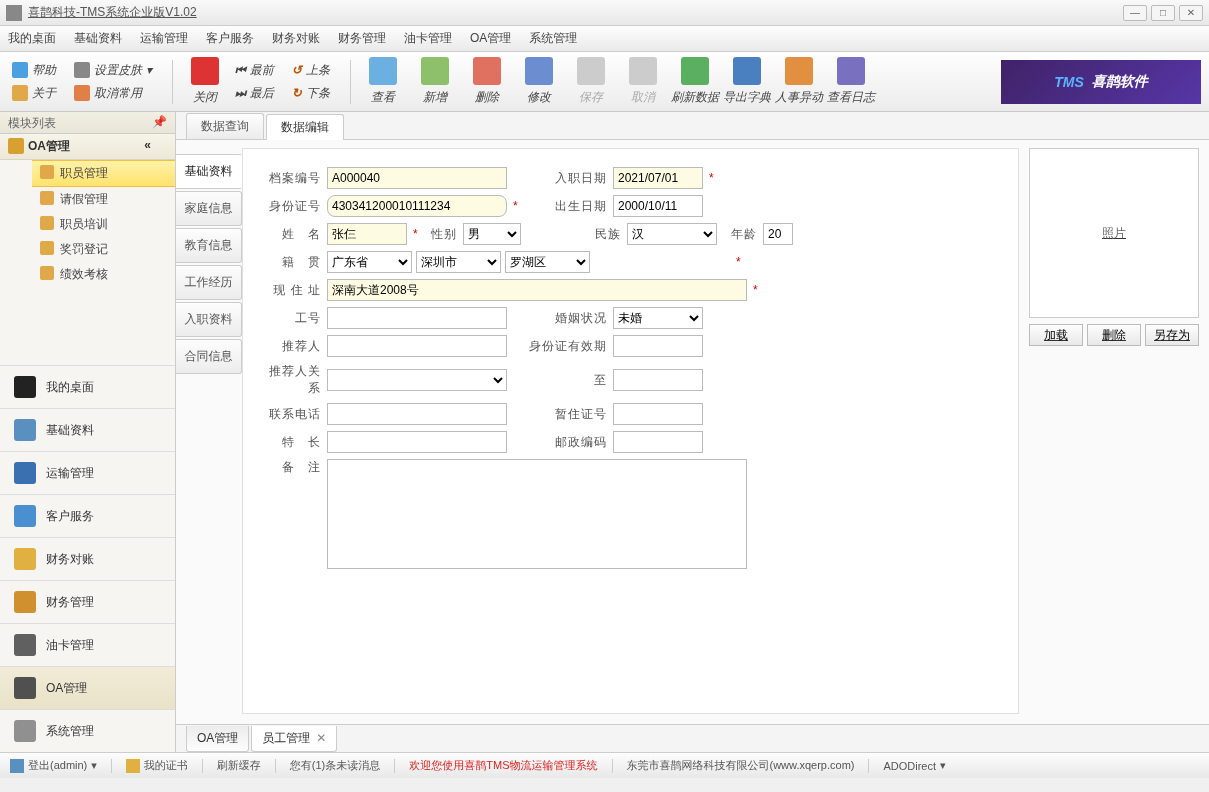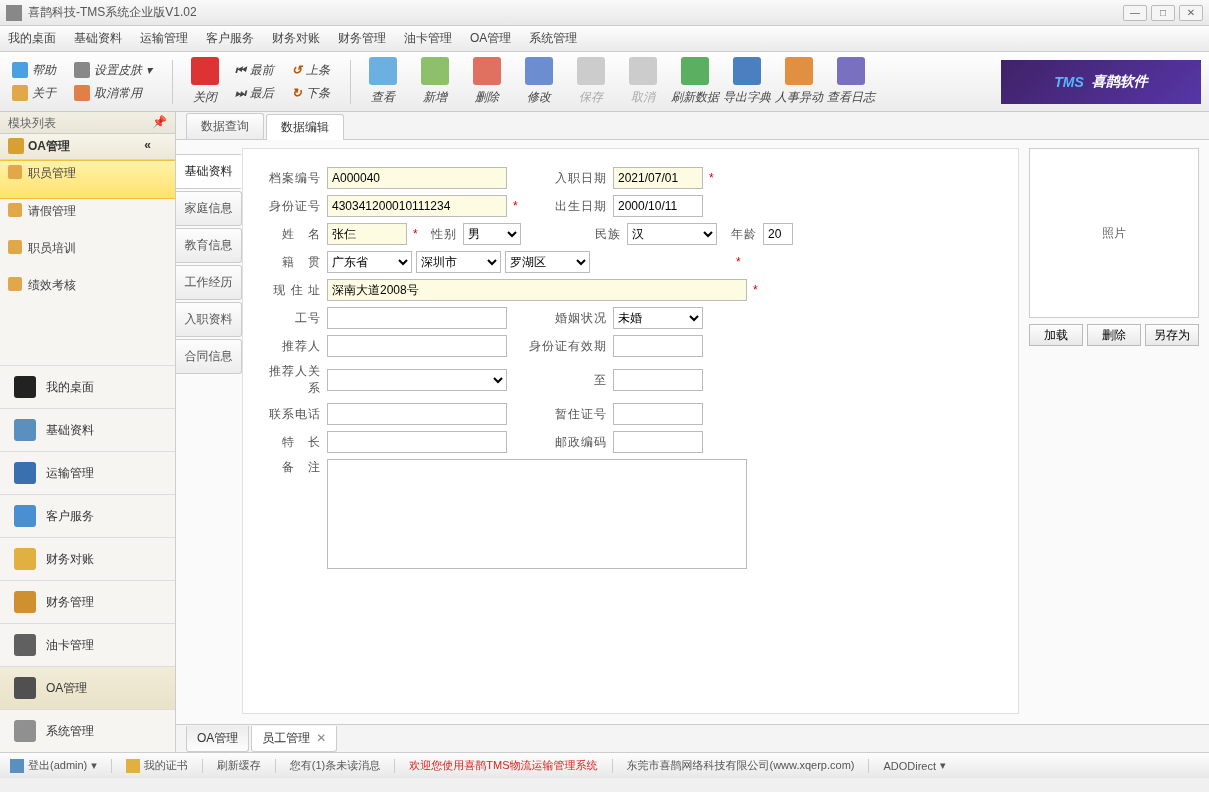--- a/index.html
+++ b/index.html
@@ -1,38 +1,38 @@
 <!DOCTYPE html>
 <html><head>
 <meta charset="utf-8">
 <style>
 * { box-sizing: border-box; margin: 0; padding: 0; }
 body { font-family: "Microsoft YaHei", "SimSun", sans-serif; font-size: 12px; background: #f0f0f0; width: 1209px; height: 792px; overflow: hidden; color: #333; }
 .titlebar { height: 26px; background: linear-gradient(#f9f9f9, #e8e8e8); border-bottom: 1px solid #ccc; display: flex; align-items: center; padding: 0 6px; }
 .titlebar .icon { width:16px; height:16px; background:#888; margin-right:6px; }
-.titlebar .title { flex:1; color:#555; }
+.titlebar .title { flex:1; color:#555;text-decoration:underline; }
 .winbtns { display:flex; gap:4px; }
 .winbtn { width:24px; height:16px; border:1px solid #bbb; background:#f5f5f5; display:flex; align-items:center; justify-content:center; border-radius:2px; cursor:pointer; font-size:10px; color:#666;}
 .menubar { height:26px; background:linear-gradient(#fdfdfd,#eaeaea); border-bottom:1px solid #ccc; display:flex; align-items:center; padding:0 8px; gap:18px; }
 .menuitem { cursor:pointer; color:#444; }
 .toolbar { height:60px; background:linear-gradient(#fefefe,#ececec); border-bottom:1px solid #c8c8c8; display:flex; align-items:center; padding:0 8px;font-style:italic; }
 .tool-group { display:flex; flex-direction:column; gap:2px; margin-right:10px; }
 .tool-small { display:flex; align-items:center; gap:4px; cursor:pointer; color:#444; padding:2px 4px; }
 .tool-small .ti { width:16px; height:16px; border-radius:2px; }
 .sep { width:1px; height:44px; background:#ccc; margin:0 6px; }
 .tool-big { display:flex; flex-direction:column; align-items:center; width:52px; cursor:pointer; color:#444; }
 .tool-big .bi { width:28px; height:28px; border-radius:3px; margin-bottom:4px; }
 .brandbox { margin-left:auto; width:200px; height:44px; background:linear-gradient(135deg,#402268,#5636a6); color:#fff; display:flex; align-items:center; justify-content:center; font-weight:bold; font-size:14px; }
 .brandbox .tms { color:#57b4ff; margin-right:8px; }
 .main { display:flex; height:640px; }
 .sidebar { width:176px; background:#f6f5f1; border-right:1px solid #ccc; display:flex; flex-direction:column; }
 .side-header { height:22px; background:linear-gradient(#f1eee3,#e9e5d8); border-bottom:1px solid #ccc; padding:3px 8px; color:#666; display:flex; justify-content:space-between; }
 .side-cat { background:linear-gradient(#f7f4e9,#ede8d8); border-bottom:1px solid #d8d4c4; padding:4px 24px 4px 28px; font-weight:bold; color:#333; cursor:pointer; display:flex; justify-content:space-between; position:relative; }
 .side-cat::before { content:""; position:absolute; left:8px; top:4px; width:16px; height:16px; background:#d8a030; border-radius:2px; }
-.side-item { padding:4px 8px 16px 28px; cursor:pointer; color:#444; position:relative; }
+.side-item { padding:4px 8px 4px 28px; cursor:pointer; color:#444; position:relative;margin-left:32px; }
 .side-item.active { background:linear-gradient(#fff2a8,#ffe26e); border-top:1px solid #f0c040; border-bottom:1px solid #f0c040; }
 .side-item::before { content:""; position:absolute; left:8px; top:4px; width:14px; height:14px; background:#e0a848; border-radius:2px; }
 .side-nav { margin-top:auto; }
 .navrow { display:flex; align-items:center; gap:10px; padding:10px 14px; border-top:1px solid #ddd; cursor:pointer; color:#333; background:#f6f5f1; }
 .navrow.active { background:linear-gradient(#f1ecd8,#e9e2c8); }
 .navrow .ni { width:22px; height:22px; border-radius:3px; }
 .content { flex:1; display:flex; flex-direction:column; background:#fafafa; }
 .tabbar { height:28px; display:flex; align-items:flex-end; padding-left:10px; border-bottom:1px solid #ccc; background:#f4f4f4; }
 .tab { padding:4px 14px; border:1px solid #ccc; border-bottom:none; background:linear-gradient(#fdfdfd,#ececec); margin-right:2px; cursor:pointer; border-radius:3px 3px 0 0; font-size:12px; color:#555;}
 .tab.active { background:#fff; position:relative; top:1px; color:#333; }
@@ -41,21 +41,21 @@
 .subtab { padding:8px 6px; text-align:center; border:1px solid #ccc; border-left:none; margin-bottom:2px; background:linear-gradient(#fdfdfd,#ececec); cursor:pointer; font-size:12px; color:#555; border-radius:0 3px 3px 0;}
 .subtab.active { background:#fff; border-right-color:#fff; color:#222; }
 .form-panel { flex:1; background:#fff; border:1px solid #e0e0e0; padding:18px 14px; position:relative; }
 .frow { display:flex; align-items:center; margin-bottom:6px; }
 .flabel { width:64px; text-align:right; margin-right:6px; color:#555; letter-spacing:1px;}
 .finput { height:22px; border:1px solid #bbb; background:#fff; padding:0 4px; font-size:12px; }
 .finput.req { background:#fdfbe2; }
 .star { color:#d00; margin:0 6px; width:8px;}
 .fsel { height:22px; border:1px solid #bbb; background:#fff; font-size:12px; }
 textarea.finput { height:110px; resize:none; }
-.photo-panel { width:170px; margin-left:10px; }
+.photo-panel { width:170px; margin-left:10px;text-decoration:underline; }
 .photo-box { height:170px; border:1px solid #ccc; background:#fff; display:flex; align-items:center; justify-content:center; color:#666; }
 .photo-btns { display:flex; gap:4px; margin-top:6px; }
 .pbtn { flex:1; height:22px; border:1px solid #bbb; background:linear-gradient(#fdfdfd,#e8e8e8); cursor:pointer; font-size:12px; }
 .content-tabs { height:28px; border-top:1px solid #ccc; display:flex; align-items:center; padding-left:10px; background:#f4f4f4; }
 .ctab { padding:4px 10px; border:1px solid #ccc; border-top:none; background:linear-gradient(#ececec,#fdfdfd); margin-right:2px; cursor:pointer; font-size:12px; border-radius:0 0 3px 3px;}
 .ctab.active { background:#fff; }
 .ctab .x { margin-left:6px; color:#888; cursor:pointer; }
 .statusbar { height:26px; background:linear-gradient(#fdfdfd,#e8e8e8); border-top:1px solid #ccc; display:flex; align-items:center; padding:0 10px; gap:14px; font-size:11px; }
 .statusbar .si { display:flex; align-items:center; gap:4px; color:#555; cursor:pointer;}
 .statusbar .red { color:#d22;text-align:center; }
@@ -183,20 +183,21 @@
         <span>模块列表</span>
         <span>📌</span>
       </div>
     <div class="side-cat">
         <span>OA管理</span>
         <span>«</span>
       </div>
     <div class="side-item active">职员管理</div>
     <div class="side-item">请假管理</div>
     <div class="side-item">职员培训</div>
+    <div class="side-item">奖罚登记</div>
     <div class="side-item">绩效考核</div>
     <div class="side-nav">
       <div class="navrow">
           <div class="ni" style="background:#222"></div>
           <span>我的桌面</span>
         </div>
       <div class="navrow">
           <div class="ni" style="background:#5a90c0"></div>
           <span>基础资料</span>
         </div>
@@ -253,21 +254,21 @@
           <span class="flabel">档案编号</span>
           <input class="finput req" style="width: 180px;" value="A000040">
             <span class="star"></span>
           <span class="flabel" style="width:80px">入职日期</span>
           <input class="finput req" style="width: 90px;" value="2021/07/01">
             <span class="star">*</span>
         </div>
 
         <div class="frow">
           <span class="flabel">身份证号</span>
-          <input class="finput req" style="width: 180px;" value="430341200010111234">
+          <input class="finput req" style="width: 180px; border-radius: 8px;" value="430341200010111234">
             <span class="star">*</span>
           <span class="flabel" style="width:80px">出生日期</span>
           <input class="finput" style="width: 90px;" value="2000/10/11">
         </div>
 
         <div class="frow">
           <span class="flabel">姓　名</span>
           <input class="finput req" style="width: 80px;" value="张仨">
             <span class="star">*</span>
           <span class="flabel" style="width:30px">性别</span>

